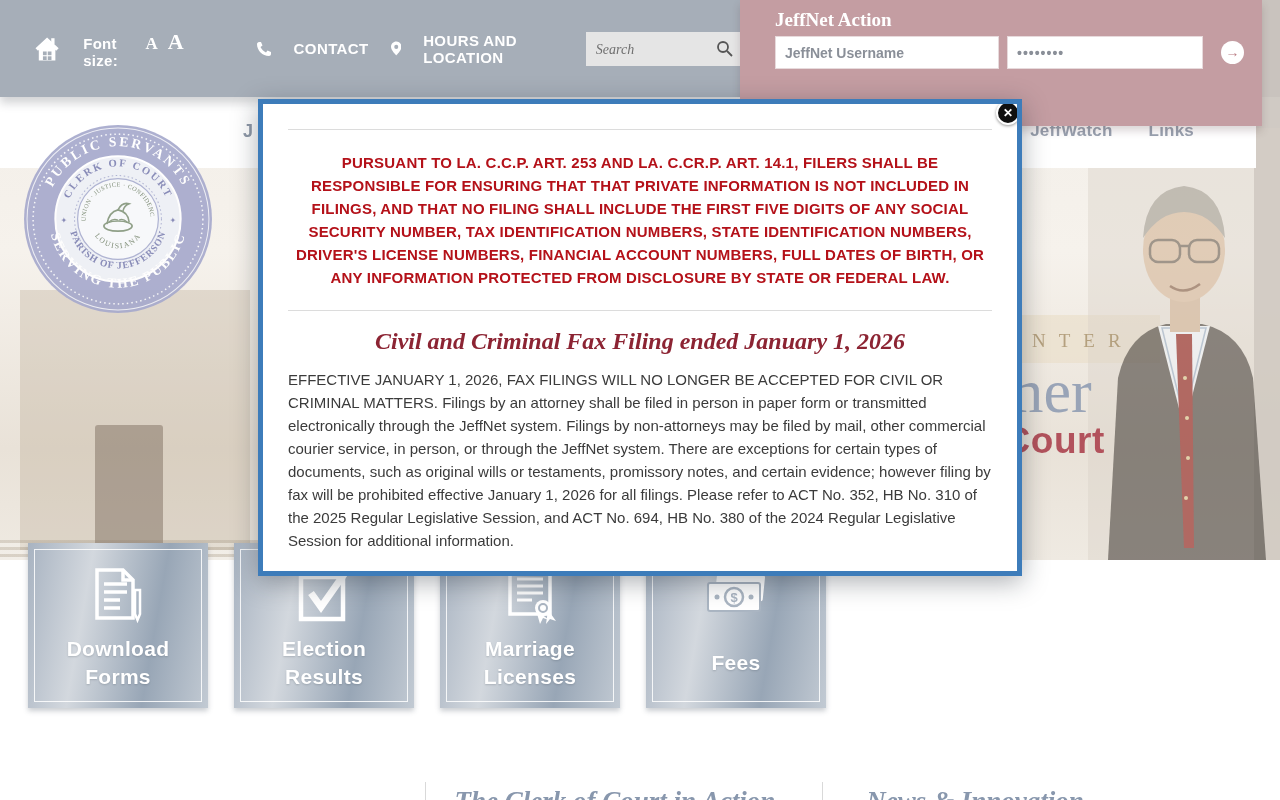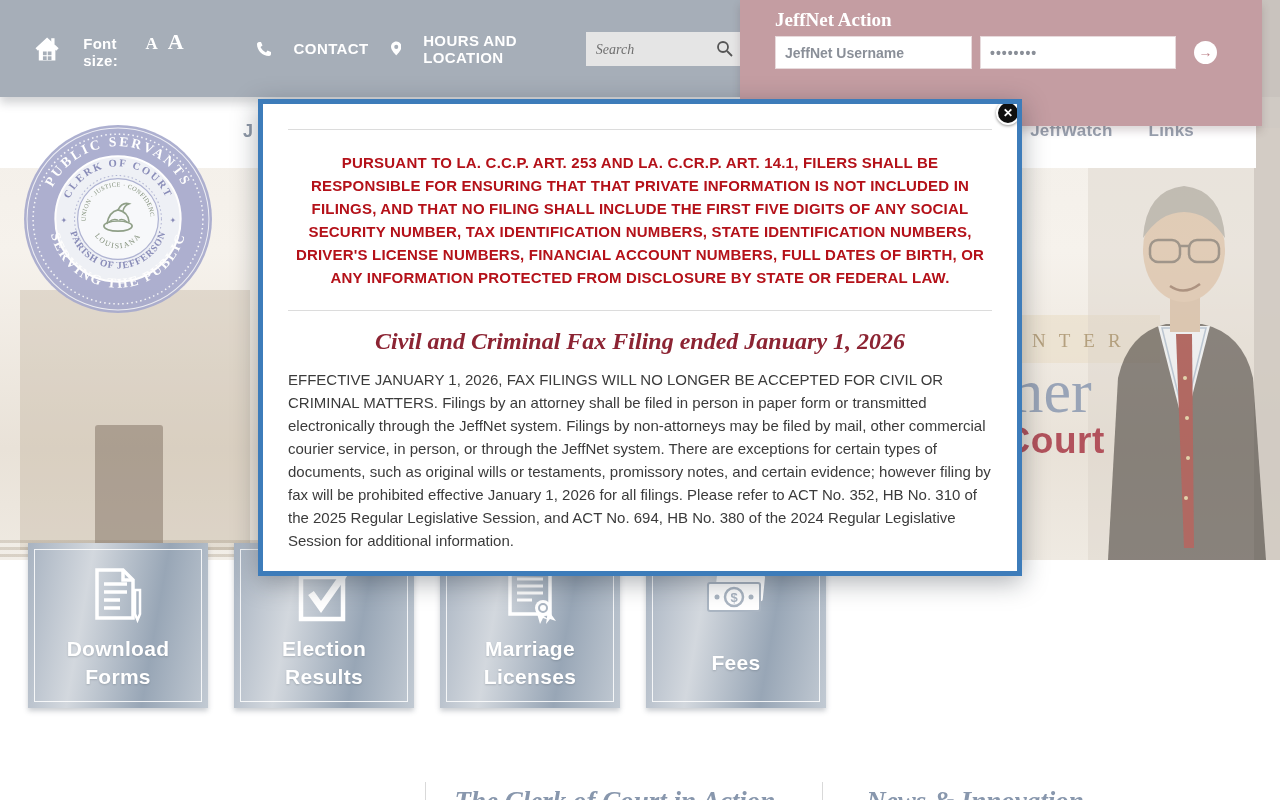--- a/index.html
+++ b/index.html
@@ -48,21 +48,21 @@
   .searchbox input::placeholder { font-family:"Liberation Serif",serif; font-style:italic; color:#6f6f6f; }
   .search-ic { position:absolute; right:7px; top:8px; cursor:pointer; }
 
   
   .loginpanel { position:absolute; left:740px; top:0; width:522px; height:126px; background:#c49da2;
                 z-index:4; padding:9px 0 0 35px; box-shadow:0 5px 8px rgba(80,50,55,.2); }
   .login-title { font-family:"Liberation Serif",serif; font-weight:bold; font-size:19px; color:#fff; }
   .login-row { display:flex; align-items:center; margin-top:5px; }
   .login-row input { height:33px; border:1px solid #e7dadc; outline:none; padding:0 9px;
                      font-size:14px; background:#fff; }
-  .login-user { width:197px; color:#8a8f98; }
+  .login-user { width:224px; color:#8a8f98; }
   .login-user::placeholder { color:#8a8f98; font-weight:bold; }
   .login-pass { width:196px; margin-left:8px; color:#8a8f98; font-weight:bold; letter-spacing:1px; }
   .login-go { width:23px; height:23px; margin-left:18px; border-radius:50%; background:#fff;
               border:0; color:#bb7e85; font-weight:bold; font-size:14px; line-height:21px;
               text-align:center; cursor:pointer; }
   .subscribe { margin-top:28px; color:#fff; font-weight:bold; font-size:15px; letter-spacing:.3px; cursor:pointer; }
   .corner-strip { position:absolute; left:1262px; top:0; width:18px; height:97px; background:#c9c3be; z-index:4; }
 
   
   .navbar { position:absolute; left:0; top:97px; width:1256px; height:71px; background:#fff; z-index:2; }

